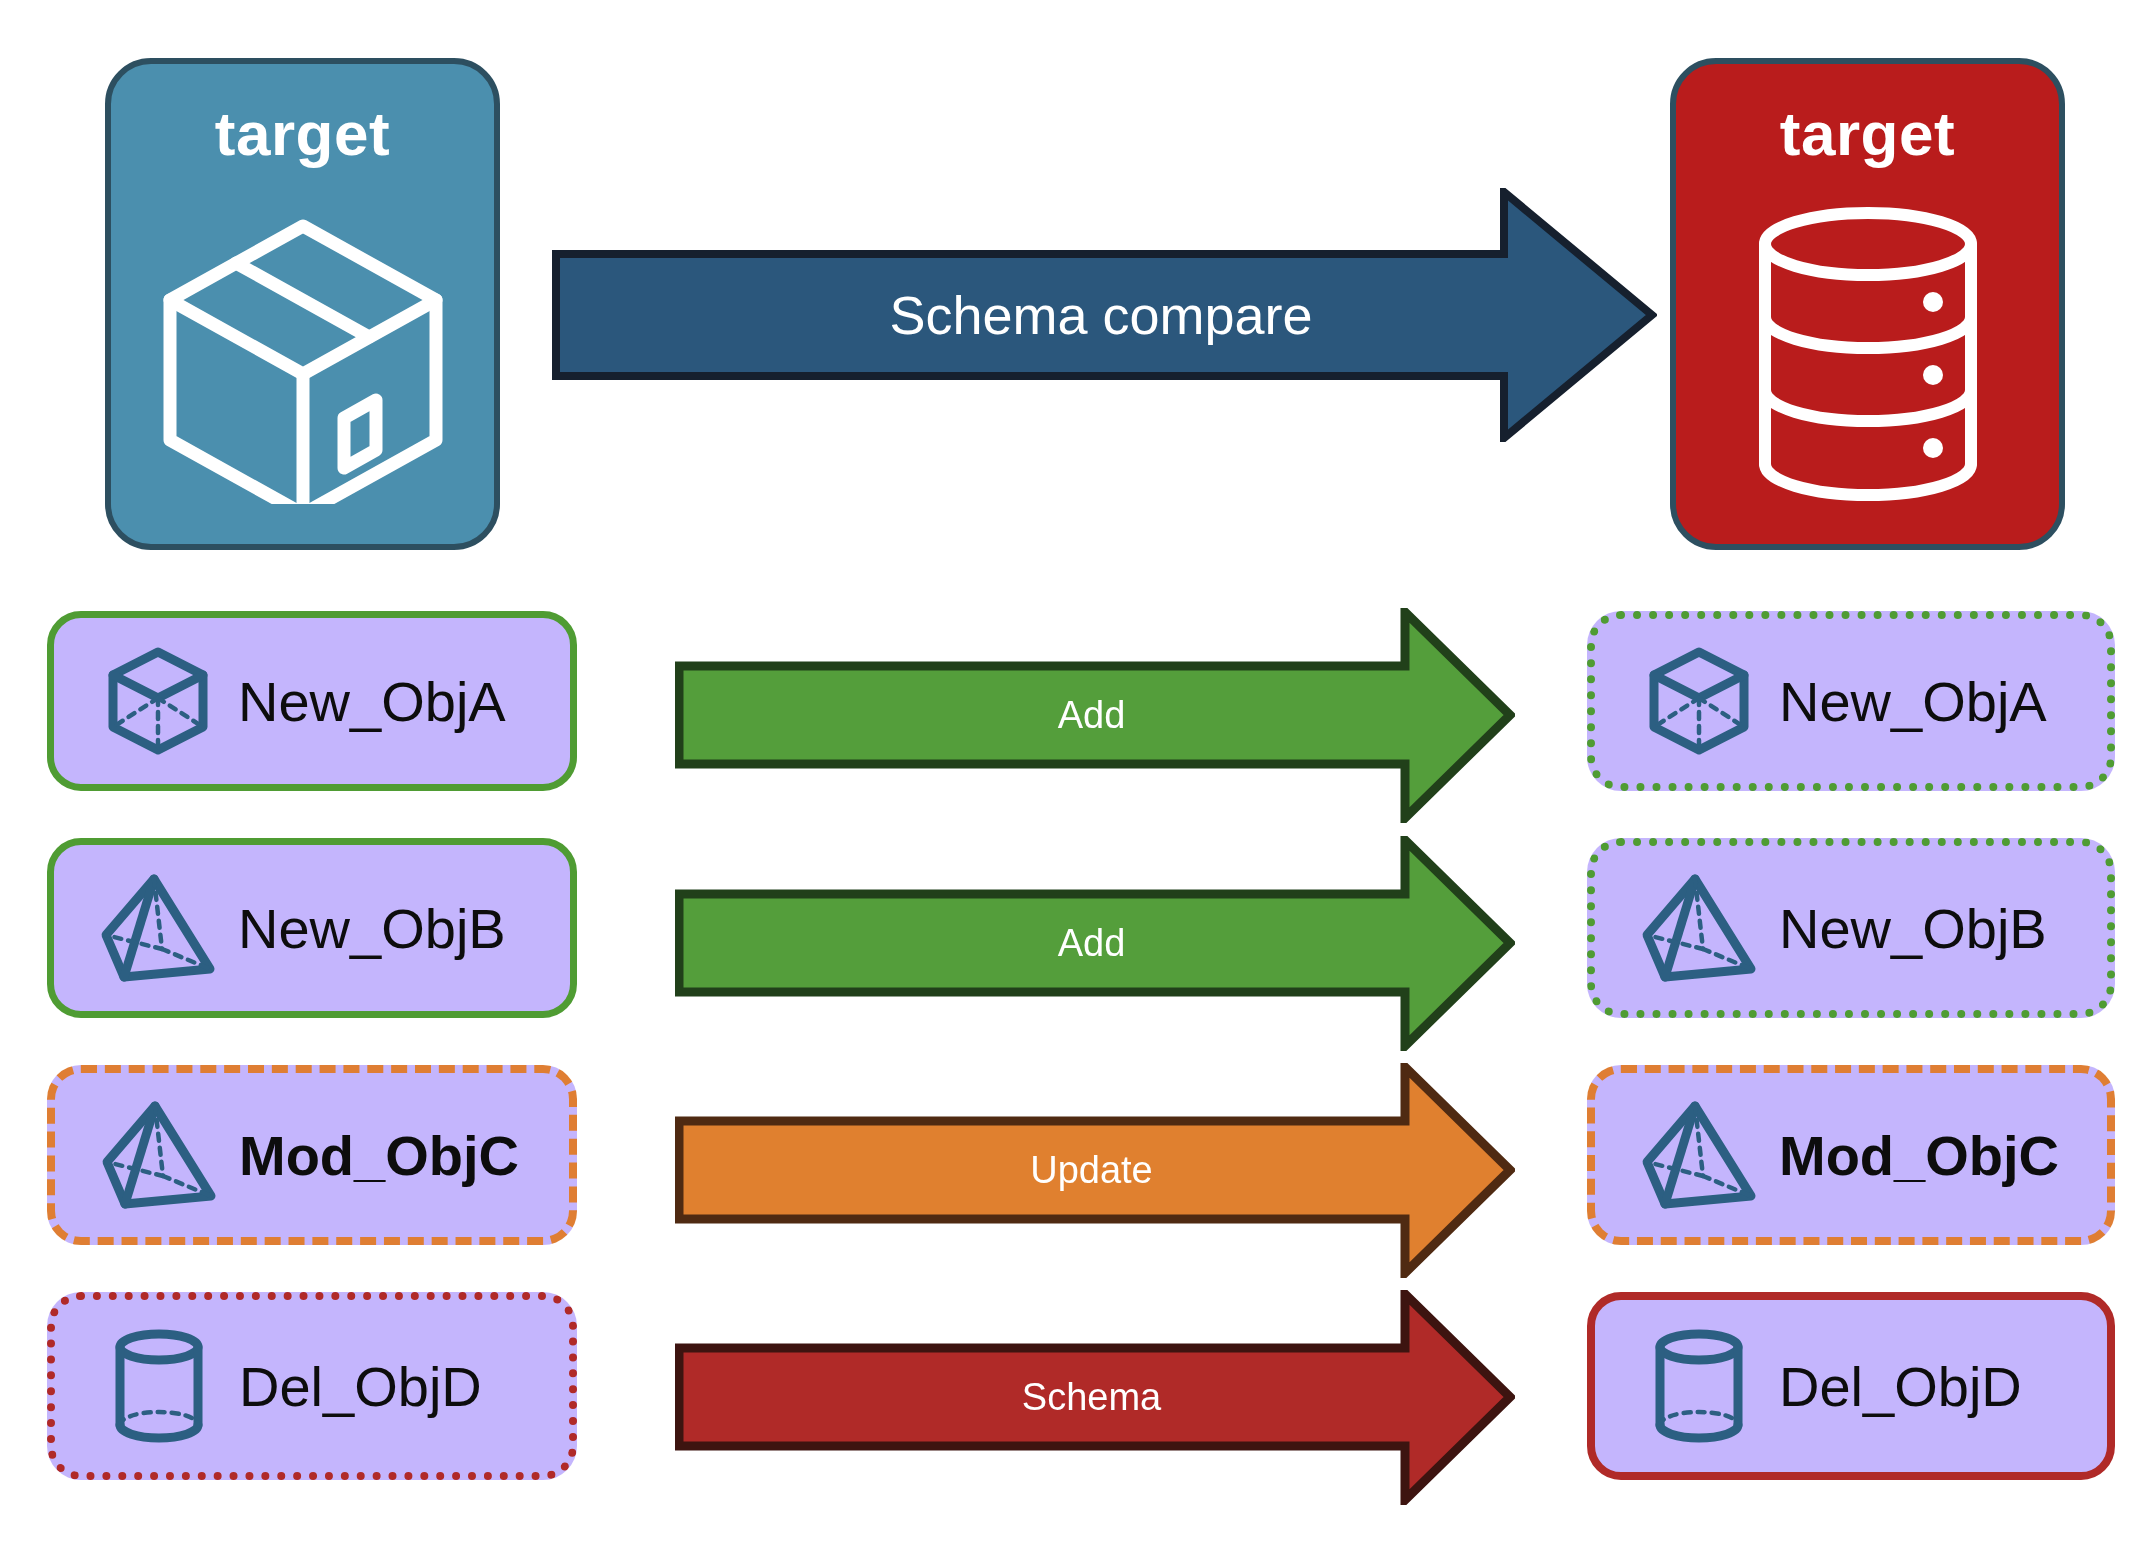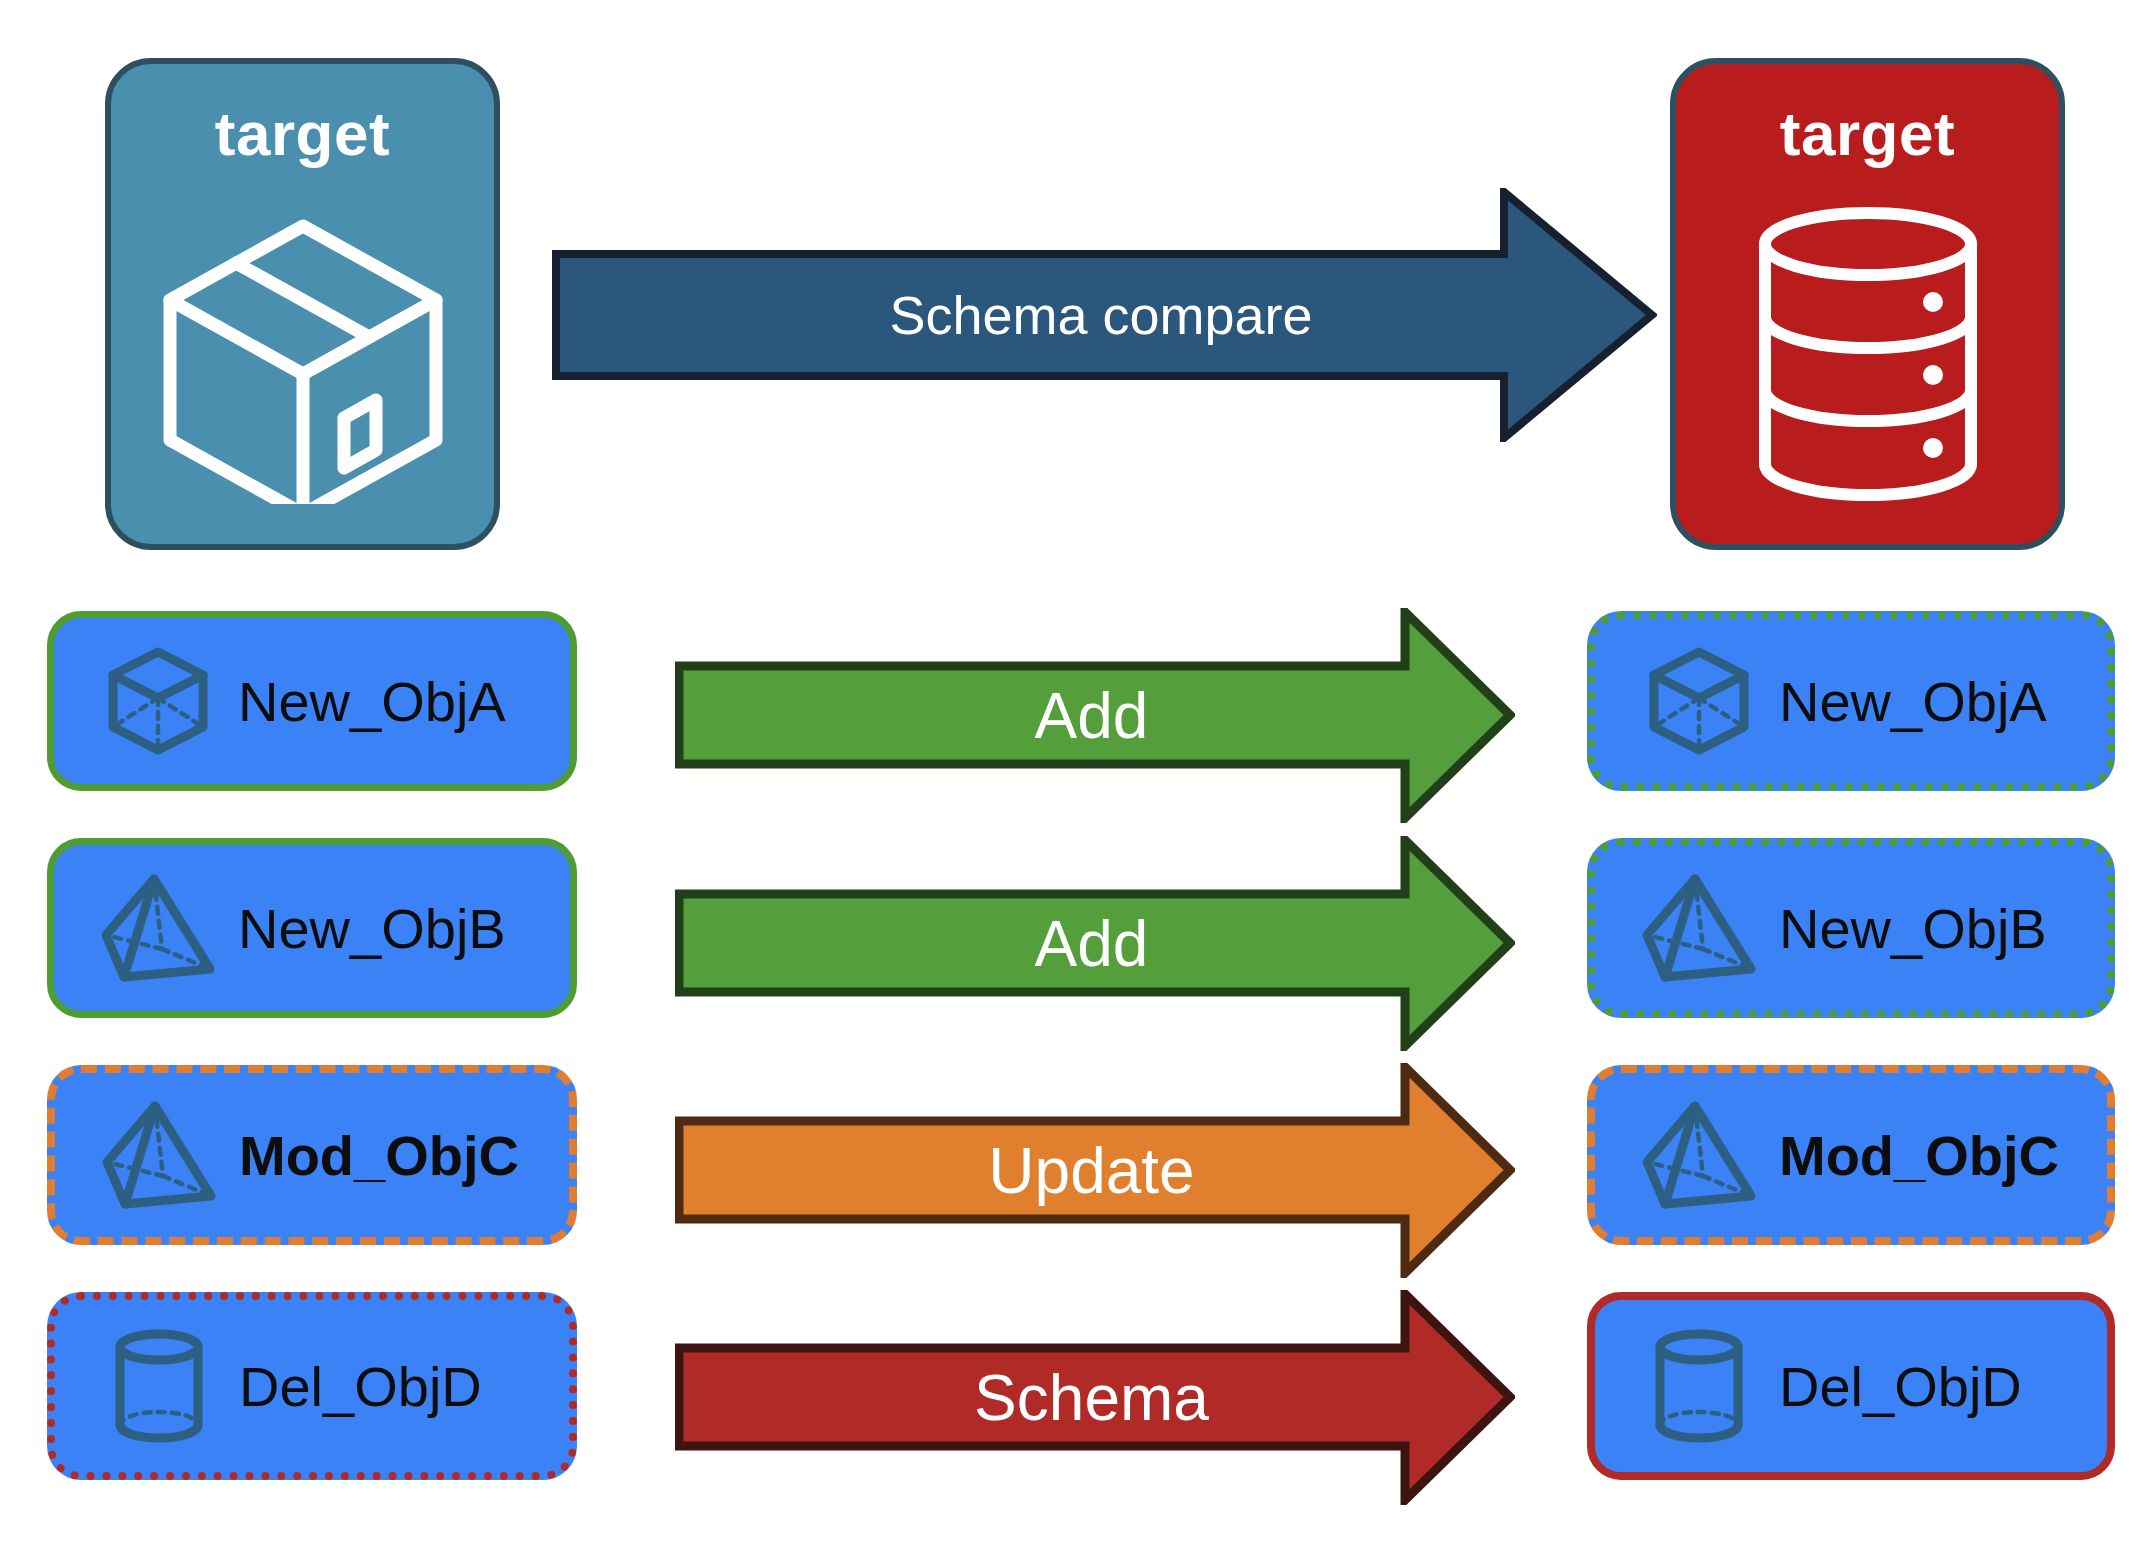--- a/index.html
+++ b/index.html
@@ -8,38 +8,38 @@
   #stage{position:absolute;left:0;top:0;width:2150px;height:1550px;}
 
   
   .bigbox{position:absolute;border-radius:46px;box-sizing:border-box;}
   .bigbox .caption{position:absolute;left:0;right:0;top:34px;text-align:center;
        color:#ffffff;font-weight:bold;font-size:62px;letter-spacing:0.5px;}
   .bigbox .glyph{position:absolute;left:0;right:0;top:140px;display:flex;
        justify-content:center;align-items:flex-start;}
 
   
-  .objbox{position:absolute;box-sizing:border-box;background:#3b82f6;
+  .objbox{position:absolute;box-sizing:border-box;background:#c4b5fd;
        border-radius:34px;display:flex;align-items:center;}
   .objbox .oicon{width:132px;display:flex;justify-content:center;align-items:center;
        margin-left:38px;}
   .objbox .olabel{font-size:56px;color:#0d0d0d;margin-left:14px;white-space:nowrap;}
 
   .bd-green-solid {border:7px solid #4f9c33;}
   .bd-green-dotted{border:8px dotted #4f9c33;}
   .bd-orange-dash {border:8px dashed #df7e33;font-weight:bold;}
   .bd-red-dotted  {border:8px dotted #b02a28;}
   .bd-red-solid   {border:8px solid #b02a28;}
 
   
   .arrow{position:absolute;padding-left:7px;}
   .arrow svg{display:block;}
   .arrow .alabel{position:absolute;left:0;top:0;width:100%;height:100%;
        display:flex;align-items:center;justify-content:center;
-       color:#ffffff;font-size:64px;pointer-events:none;}
+       color:#ffffff;font-size:38px;pointer-events:none;}
   .arrow.schema .alabel{font-size:54px;}
 </style>
 </head>
 <body>
 
 <div id="stage">
 
   <div class="bigbox" id="source-box" style="left:105px;top:58px;width:395px;height:492px;background:#4b8fae;border:6px solid #2d4f60;">
     <div class="caption">target</div>
     <div class="glyph">

